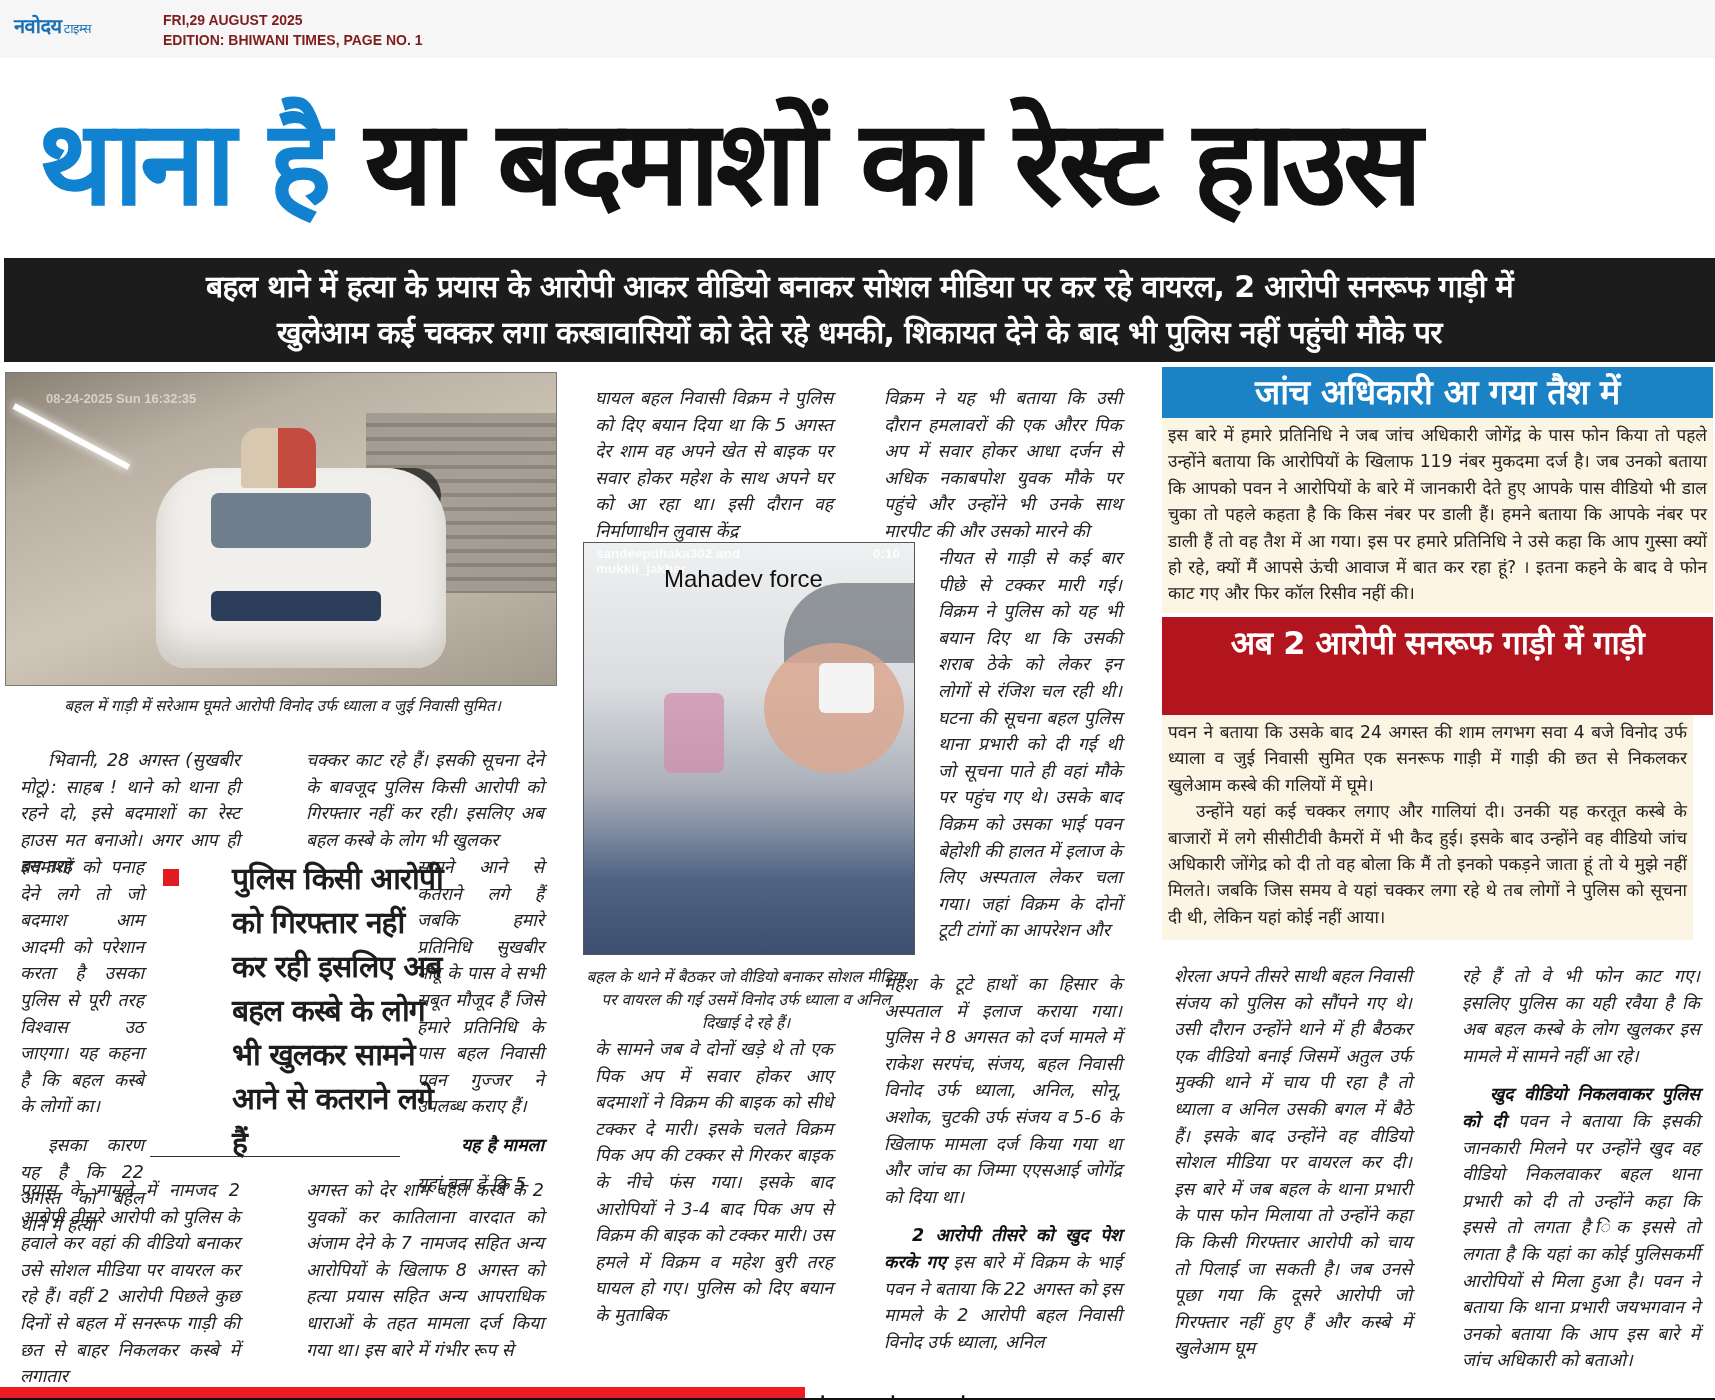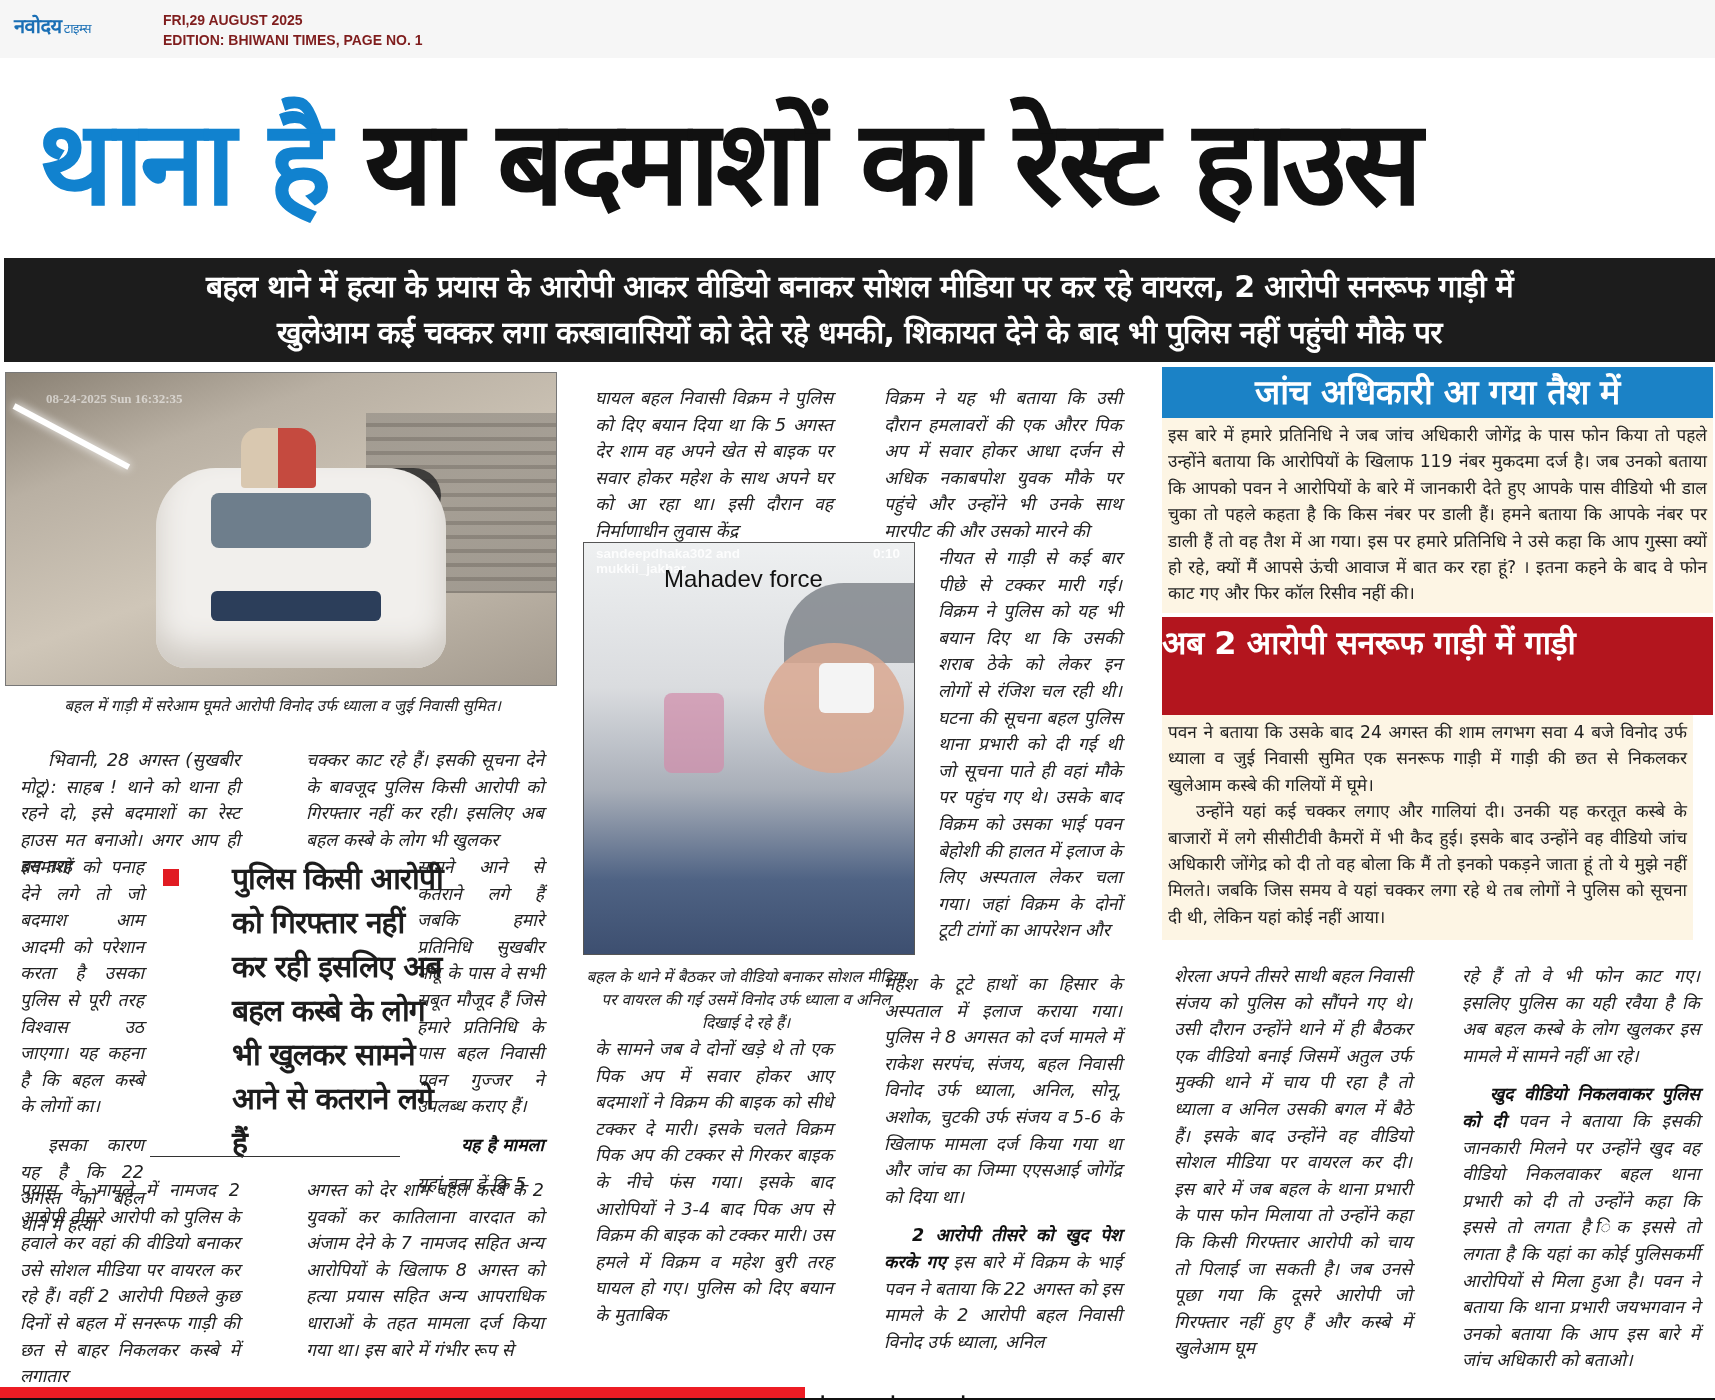--- a/index.html
+++ b/index.html
@@ -23,40 +23,40 @@
 
   .photo1 { position: absolute; left: 5px; top: 372px; width: 552px; height: 314px; border: 1px solid #777; overflow: hidden;
     background: linear-gradient(160deg, #8a8174 0%, #b9b0a3 25%, #cfc6b8 55%, #a39a8e 100%); }
   .photo1 .stairs { position: absolute; right: 0; top: 40px; width: 190px; height: 180px; background: repeating-linear-gradient(180deg, #9b958c 0 10px, #7d776f 10px 14px); opacity: .8; }
   .photo1 .car { position: absolute; left: 150px; top: 95px; width: 290px; height: 200px; background: #f1efec; border-radius: 60px 60px 30px 30px; box-shadow: inset 0 -20px 30px #cfcac3; }
   .photo1 .windshield { position: absolute; left: 205px; top: 120px; width: 160px; height: 55px; background: #6e7e8c; border-radius: 8px; }
   .photo1 .grille { position: absolute; left: 205px; top: 218px; width: 170px; height: 30px; background: #2c3e5a; border-radius: 6px; }
   .photo1 .people { position: absolute; left: 235px; top: 55px; width: 75px; height: 60px; background: linear-gradient(90deg, #d9c8b0 50%, #c54a3f 50%); border-radius: 18px 18px 4px 4px; }
   .photo1 .bike { position: absolute; left: 365px; top: 95px; width: 70px; height: 55px; background: #2b2b2b; border-radius: 30px; opacity: .85; }
   .photo1 .glare { position: absolute; left: 8px; top: 30px; width: 130px; height: 6px; background: #fff; transform: rotate(28deg); transform-origin: left; box-shadow: 0 0 10px #fff; }
-  .photo1 .stamp { position: absolute; left: 40px; top: 18px; font-family: Liberation Serif, serif; font-size: 13px; font-weight: bold; color: rgba(255,255,255,.55); }
+  .photo1 .stamp { position: absolute; left: 40px; top: 18px; font-family: Liberation Sans, sans-serif; font-size: 13px; font-weight: bold; color: rgba(255,255,255,.55); }
   .caption { position: absolute; font-style: italic; font-size: 15.5px; color: #222; text-align: center; }
 
   .photo2 { position: absolute; left: 583px; top: 542px; width: 332px; height: 413px; border: 1px solid #555; overflow: hidden;
     background: linear-gradient(180deg, #eef0f1 0%, #dadcdf 35%, #a8aeb8 60%, #4f6384 82%, #3d4f70 100%); }
   .photo2 .cap { position: absolute; right: -20px; top: 40px; width: 150px; height: 80px; background: #7a7f86; border-radius: 60px 20px 0 0; opacity: .8; }
   .photo2 .face { position: absolute; right: 10px; top: 100px; width: 140px; height: 130px; background: #d9a890; border-radius: 50%; opacity: .85; }
   .photo2 .cup { position: absolute; left: 235px; top: 120px; width: 55px; height: 50px; background: #f4f4f4; border-radius: 6px; }
   .photo2 .pink { position: absolute; left: 80px; top: 150px; width: 60px; height: 80px; background: #d28caa; opacity: .7; border-radius: 8px; }
   .photo2 .top { position: absolute; left: 12px; top: 3px; font-family: "Liberation Sans", sans-serif; font-size: 13.5px; font-weight: bold; color: rgba(255,255,255,.85); line-height: 15px; }
   .photo2 .time { position: absolute; right: 14px; top: 3px; font-family: "Liberation Sans", sans-serif; font-size: 13.5px; font-weight: bold; color: rgba(255,255,255,.9); }
   .photo2 .title { position: absolute; left: 80px; top: 22px; font-family: "Liberation Sans", sans-serif; font-size: 24px; color: #111; }
 
   .pull { position: absolute; left: 187px; top: 857px; width: 215px; font-weight: 900; font-size: 30px; line-height: 44px; color: #1d1d1d; letter-spacing: -1px; margin-left: 45px; }
   .pull-mark { position: absolute; left: 163px; top: 869px; width: 16px; height: 17px; background: #e11b22; }
   .rule { position: absolute; height: 1px; background: #333; }
 
   .box-blue-head { position: absolute; left: 1162px; top: 367px; width: 551px; height: 51px; background: #1b82c6; color: #fff; font-weight: bold; font-size: 34px; line-height: 51px; text-align: center; letter-spacing: -0.5px; }
   .box-cream { position: absolute; background: #fdf5e4; font-size: 17.2px; line-height: 26.4px; text-align: justify; padding: 4px 6px; color: #1f1f1f; }
-  .box-red-head { position: absolute; left: 1162px; top: 617px; width: 551px; height: 98px; background: #b3151e; color: #fff; font-weight: bold; font-size: 32px; line-height: 46px; padding-top: 3px; letter-spacing: -0.5px; }
+  .box-red-head { position: absolute; left: 1162px; top: 617px; width: 551px; height: 98px; background: #b3151e; color: #fff; font-weight: bold; font-size: 32px; line-height: 46px; text-align: center; padding-top: 3px; letter-spacing: -0.5px; }
 
   .bold-lead { font-weight: bold; color: #111; }
   .bottom-red { position: absolute; left: 0; top: 1387px; width: 805px; height: 13px; background: #ed1c24; }
   .bottom-line { position: absolute; left: 0; top: 1398px; width: 1715px; height: 2px; background: #111; }
   .bottom-frag { position: absolute; left: 820px; top: 1389px; font-size: 14px; font-weight: bold; color: #111; letter-spacing: 30px; }
 </style>
 </head>
 <body>
 
 <div class="topbar">

